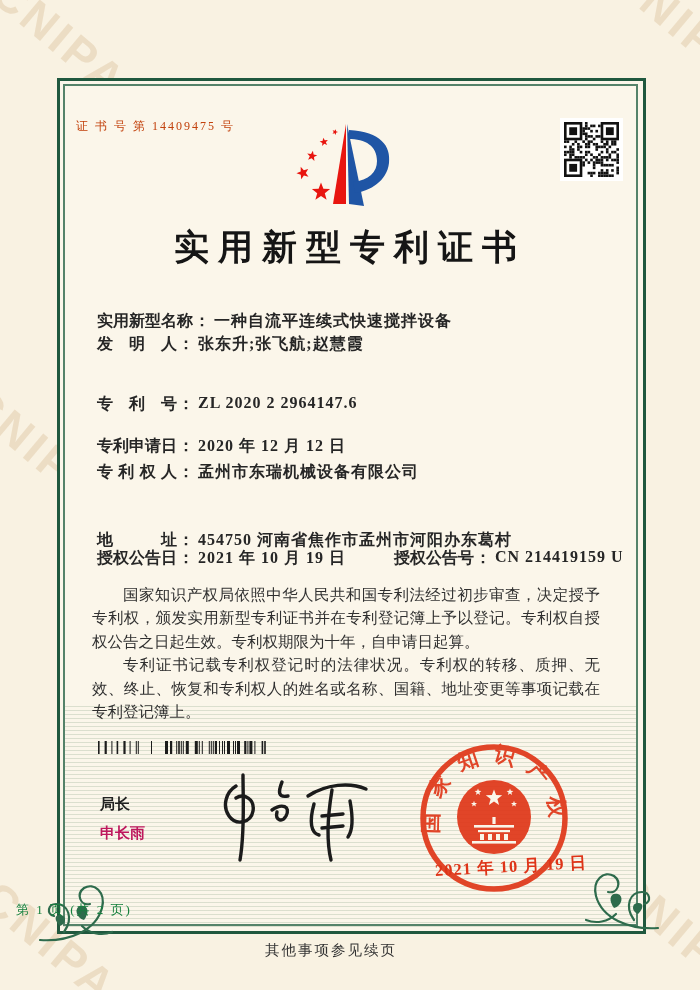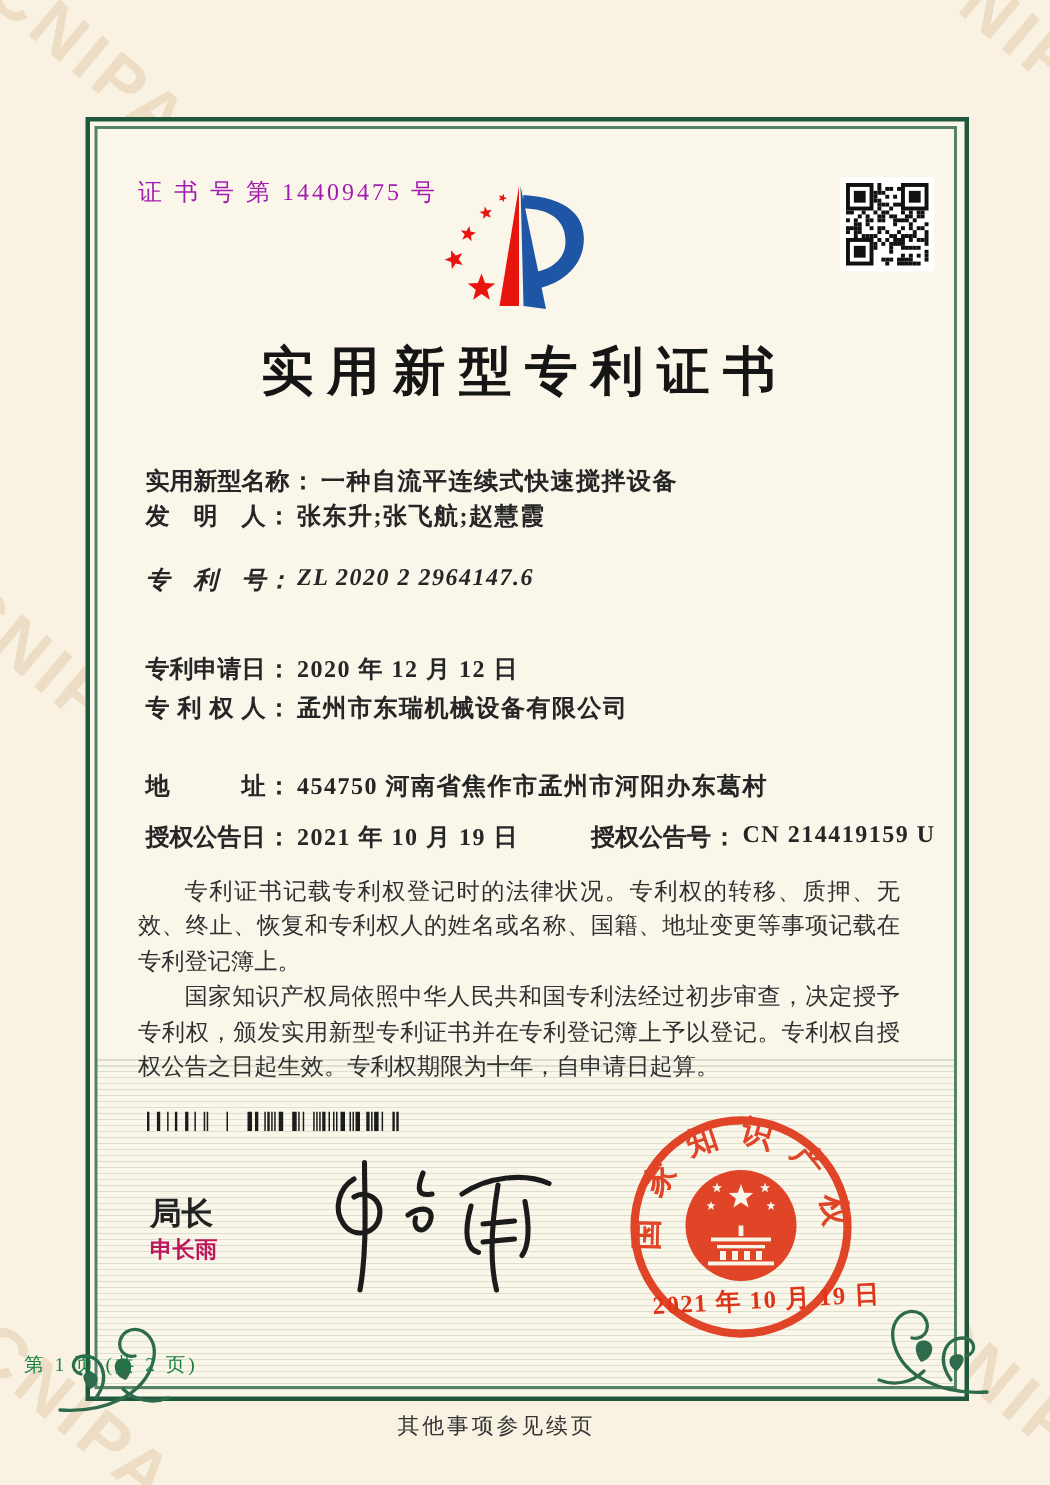--- a/index.html
+++ b/index.html
@@ -20,35 +20,35 @@
   
   .frame-outer{position:absolute;left:57px;top:78px;width:583px;height:850px;
     border:3px solid #20583e;background:#fbf6ea;}
   .frame-inner{position:absolute;left:63px;top:84px;width:571px;height:838px;
     border:2px solid #55836a;}
   .pattern-band{position:absolute;left:63px;top:706px;width:575px;height:222px;
     background:repeating-linear-gradient(180deg,
       rgba(146,170,142,0.38) 0px, rgba(146,170,142,0.38) 1px,
       rgba(255,255,255,0) 1px, rgba(255,255,255,0) 4px);
     opacity:.8;}
-  .cert-no{left:92px;top:118px;font-size:16px;letter-spacing:2px;color:#a21caf;}
+  .cert-no{left:76px;top:118px;font-size:12px;letter-spacing:2px;color:#c2410c;}
   .title{left:0;top:224px;width:700px;text-align:center;font-size:35px;
     font-weight:bold;letter-spacing:9px;color:#151515;}
   .field-row{position:absolute;left:97px;display:flex;align-items:flex-start;
     font-size:16px;font-weight:600;color:#262626;white-space:nowrap;}
   .flabel{display:inline-block;text-align:justify;text-align-last:justify;}
   .flabel.w6{width:96px;}
   .flabel.w5{width:80px;}
   .fcolon{display:inline-block;margin:0 4px 0 1px;}
   .fvalue{letter-spacing:1px;}
   .second-col{position:absolute;left:261px;display:flex;white-space:nowrap;margin-left:36px;}
   .paras{left:92px;top:583px;width:508px;font-size:15.5px;line-height:23.4px;
     text-align:justify;color:#303030;}
   .paras p{margin:0;text-indent:2em;}
-  .sig-role{left:100px;top:795px;font-size:21px;font-weight:600;color:#222;}
+  .sig-role{left:100px;top:795px;font-size:15px;font-weight:600;color:#222;}
   .sig-name{left:100px;top:824px;font-size:15px;font-weight:600;color:#be185d;}
   .page-ind{left:16px;top:901px;width:668px;font-size:13px;
     letter-spacing:2px;color:#15803d;}
   .cont-note{left:0;top:941px;width:662px;text-align:center;font-size:14.5px;
     letter-spacing:2px;color:#333;}
   .seal-date{left:435px;top:856px;width:150px;font-size:16.5px;font-weight:bold;
     color:#de3418;letter-spacing:1px;transform:rotate(-3deg);white-space:nowrap;}
   svg{display:block;}
   #seal-ring-text{font-family:"Liberation Serif","DejaVu Serif",serif;
     font-size:21px;font-weight:bold;letter-spacing:13px;fill:#e0381a;}
@@ -256,54 +256,54 @@
   <div class="field-row" style="top:291px;margin-top:20px;">
     <span class="flabel w6">实用新型名称</span>
       <span class="fcolon">：</span>
       <span class="fvalue">一种自流平连续式快速搅拌设备</span>
   </div>
   <div class="field-row" style="top:334px;justify-content:flex-end;">
     <span class="flabel w5">发明人</span>
       <span class="fcolon">：</span>
       <span class="fvalue">张东升;张飞航;赵慧霞</span>
   </div>
-  <div class="field-row" style="top:377px;font-style:italic;">
+  <div class="field-row" style="top:394px;">
     <span class="flabel w5">专利号</span>
       <span class="fcolon">：</span>
       <span class="fvalue">ZL 2020 2 2964147.6</span>
   </div>
   <div class="field-row" style="top:436px;">
     <span class="flabel w5">专利申请日</span>
       <span class="fcolon">：</span>
       <span class="fvalue">2020 年 12 月 12 日</span>
   </div>
   <div class="field-row" style="top:462px;">
     <span class="flabel w5">专利权人</span>
       <span class="fcolon">：</span>
       <span class="fvalue">孟州市东瑞机械设备有限公司</span>
   </div>
-  <div class="field-row" style="top:514px;">
+  <div class="field-row" style="top:530px;">
     <span class="flabel w5">地址</span>
       <span class="fcolon">：</span>
       <span class="fvalue">454750 河南省焦作市孟州市河阳办东葛村</span>
   </div>
   <div class="field-row" style="top:548px;">
     <span class="flabel w5">授权公告日</span>
       <span class="fcolon">：</span>
       <span class="fvalue">2021 年 10 月 19 日</span>
     <span class="second-col">
       <span class="flabel">授权公告号</span>
         <span class="fcolon">：</span>
         <span class="fvalue">CN 214419159 U</span>
     </span>
   </div>
 
   <div class="abs paras">
+    <p>国家知识产权局依照中华人民共和国专利法经过初步审查，决定授予专利权，颁发实用新型专利证书并在专利登记簿上予以登记。专利权自授权公告之日起生效。专利权期限为十年，自申请日起算。</p>
     <p>专利证书记载专利权登记时的法律状况。专利权的转移、质押、无效、终止、恢复和专利权人的姓名或名称、国籍、地址变更等事项记载在专利登记簿上。</p>
-    <p>国家知识产权局依照中华人民共和国专利法经过初步审查，决定授予专利权，颁发实用新型专利证书并在专利登记簿上予以登记。专利权自授权公告之日起生效。专利权期限为十年，自申请日起算。</p>
   </div>
 
   <svg class="abs" style="left:98px;top:741px;" width="178" height="13" viewBox="0 0 178 13">
     <g id="barcode-bars" fill="#1c1c1c">
         <rect x="0.0" y="0" width="1.6" height="13"></rect>
         <rect x="6.6" y="0" width="2.2" height="13"></rect>
         <rect x="13.4" y="0" width="1.0" height="13"></rect>
         <rect x="18.6" y="0" width="1.6" height="13"></rect>
         <rect x="25.4" y="0" width="2.2" height="13"></rect>
         <rect x="31.6" y="0" width="1.0" height="13"></rect>

